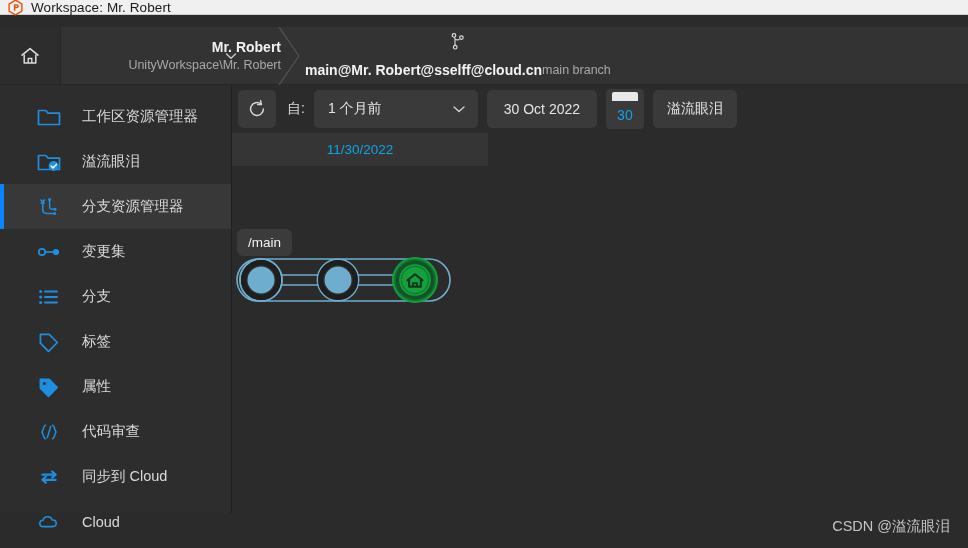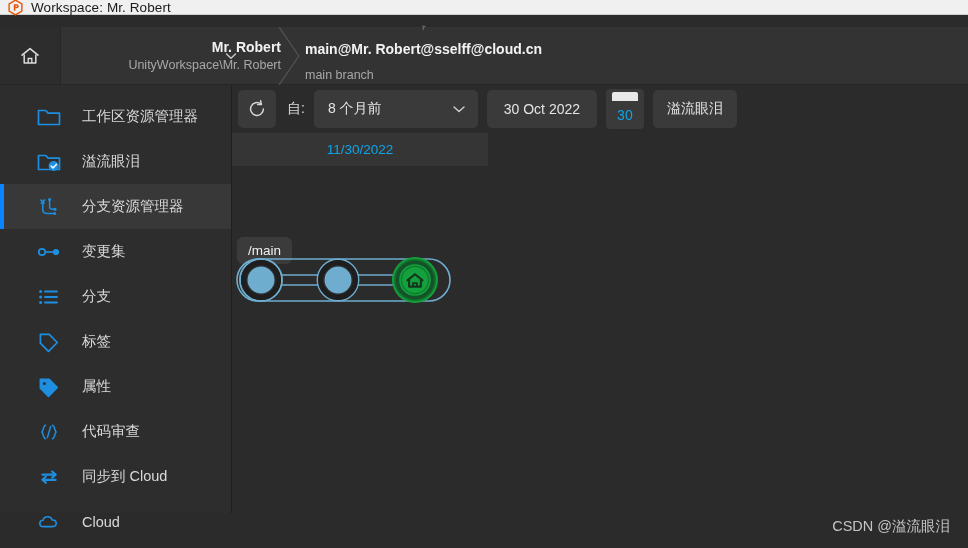--- a/index.html
+++ b/index.html
@@ -72,21 +72,21 @@
   .crumb-title { font-size: 14px; font-weight: bold; color: #f2f2f2; line-height: 18px; }
   .crumb-sub { font-size: 12.5px; color: #a8a8a8; line-height: 17px; margin-top: 1px; }
   .crumb-chevron {
     position: absolute; right: 42px; top: 50%; transform: translateY(-50%);
     width: 16px; height: 16px;
   }
   .crumb-sep { width: 22px; height: 100%; position: relative; }
   .crumb-sep svg { position:absolute; left:-8px; top:0; }
   .crumb-branch { display:flex; align-items:center; gap: 10px; padding-left: 2px;}
   .branch-ico { width: 16px; height: 20px; display:block; margin-top:-2px;}
-  .crumb-branch-txts { display:flex; flex-direction:column; justify-content:center;gap:8px;}
+  .crumb-branch-txts { display:flex; flex-direction:row; justify-content:center;}
 
   
   .toolbar {
     position: absolute; left: 232px; top: 85px; width: 736px; height: 48px;
     background: #2b2b2b;
     display: flex; align-items: center; gap: 9px;
     padding-left: 6px;
   }
   .tb-refresh {
     width: 38px; height: 38px; border-radius: 5px;
@@ -129,21 +129,21 @@
     position: absolute; left: 232px; top: 133px; width: 736px; height: 415px;
     background: #2b2b2b; overflow: hidden;
   }
   .date-header {
     position: absolute; left: 0; top: 0; width: 256px; height: 33px;
     background: #353535;
     display: flex; align-items: center; justify-content: center;
   }
   .date-header span { font-size: 13.5px; color: #0ea5e9; }
   .branch-badge {
-    position: absolute; left: 5px; top: 104px;
+    position: absolute; left: 5px; top: 96px;
     background: #3b3b3b; border-radius: 6px;
     padding: 4px 11px 5px 11px;
   }
   .branch-badge span { font-size: 13.5px; color: #f0f0f0; }
   .graph-svg { position: absolute; left: 0; top: 0; }
   .watermark {
     position: absolute; right: 18px; bottom: 12px;
     font-size: 14.5px; color: #c4c4c4;
   }
 </style>
@@ -294,21 +294,21 @@
 
   <div class="toolbar">
     <div class="tb-refresh">
       <svg width="22" height="22" viewBox="0 0 22 22">
         <path d="M17.4 11a6.4 6.4 0 1 1-2.4-5" fill="none" stroke="#d6d6d6" stroke-width="1.5" stroke-linecap="round"></path>
         <path d="M14.6 2.8 15.4 6.6 11.6 6.4" fill="none" stroke="#d6d6d6" stroke-width="1.5" stroke-linecap="round" stroke-linejoin="round"></path>
       </svg>
     </div>
     <div class="tb-label">自:</div>
     <div class="tb-select">
-      <span>8 个月前</span>
+      <span>1 个月前</span>
       <svg width="16" height="16" viewBox="0 0 16 16">
         <path d="m3 6 5 4.6L13 6" fill="none" stroke="#cfcfcf" stroke-width="1.4" stroke-linecap="round" stroke-linejoin="round"></path>
       </svg>
     </div>
     <div class="tb-date">
       <span>30 Oct 2022</span>
     </div>
     <div class="tb-cal">
       <div class="cal-top"></div>
       <div class="cal-day">30</div>

